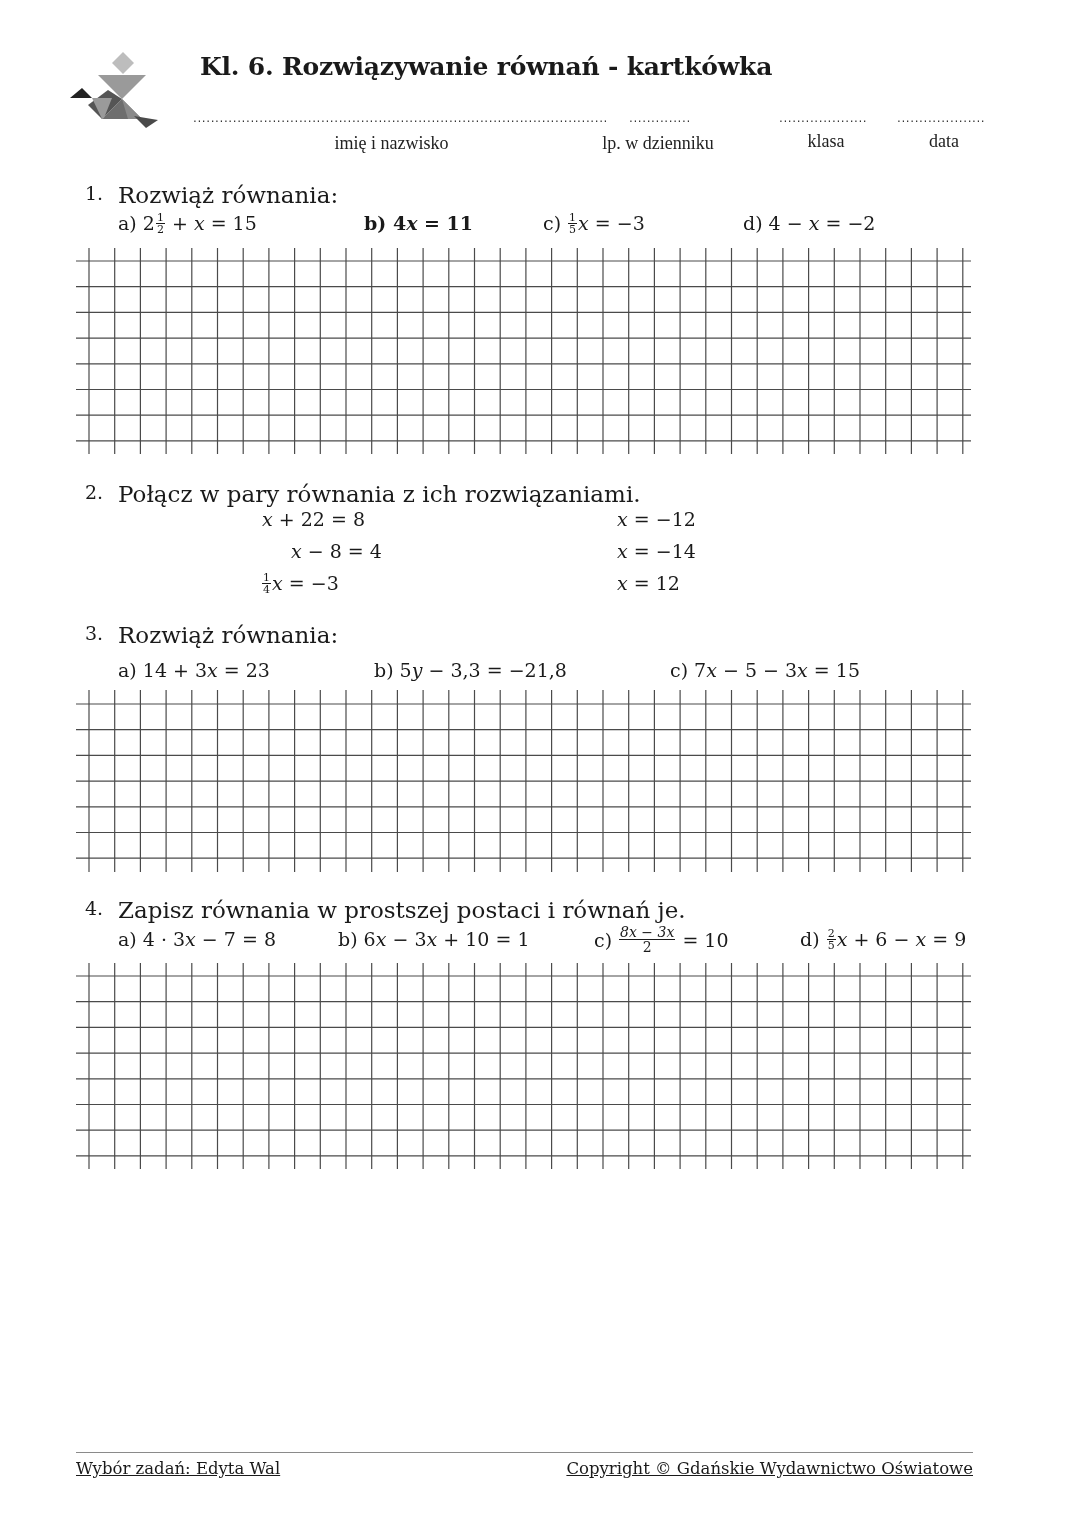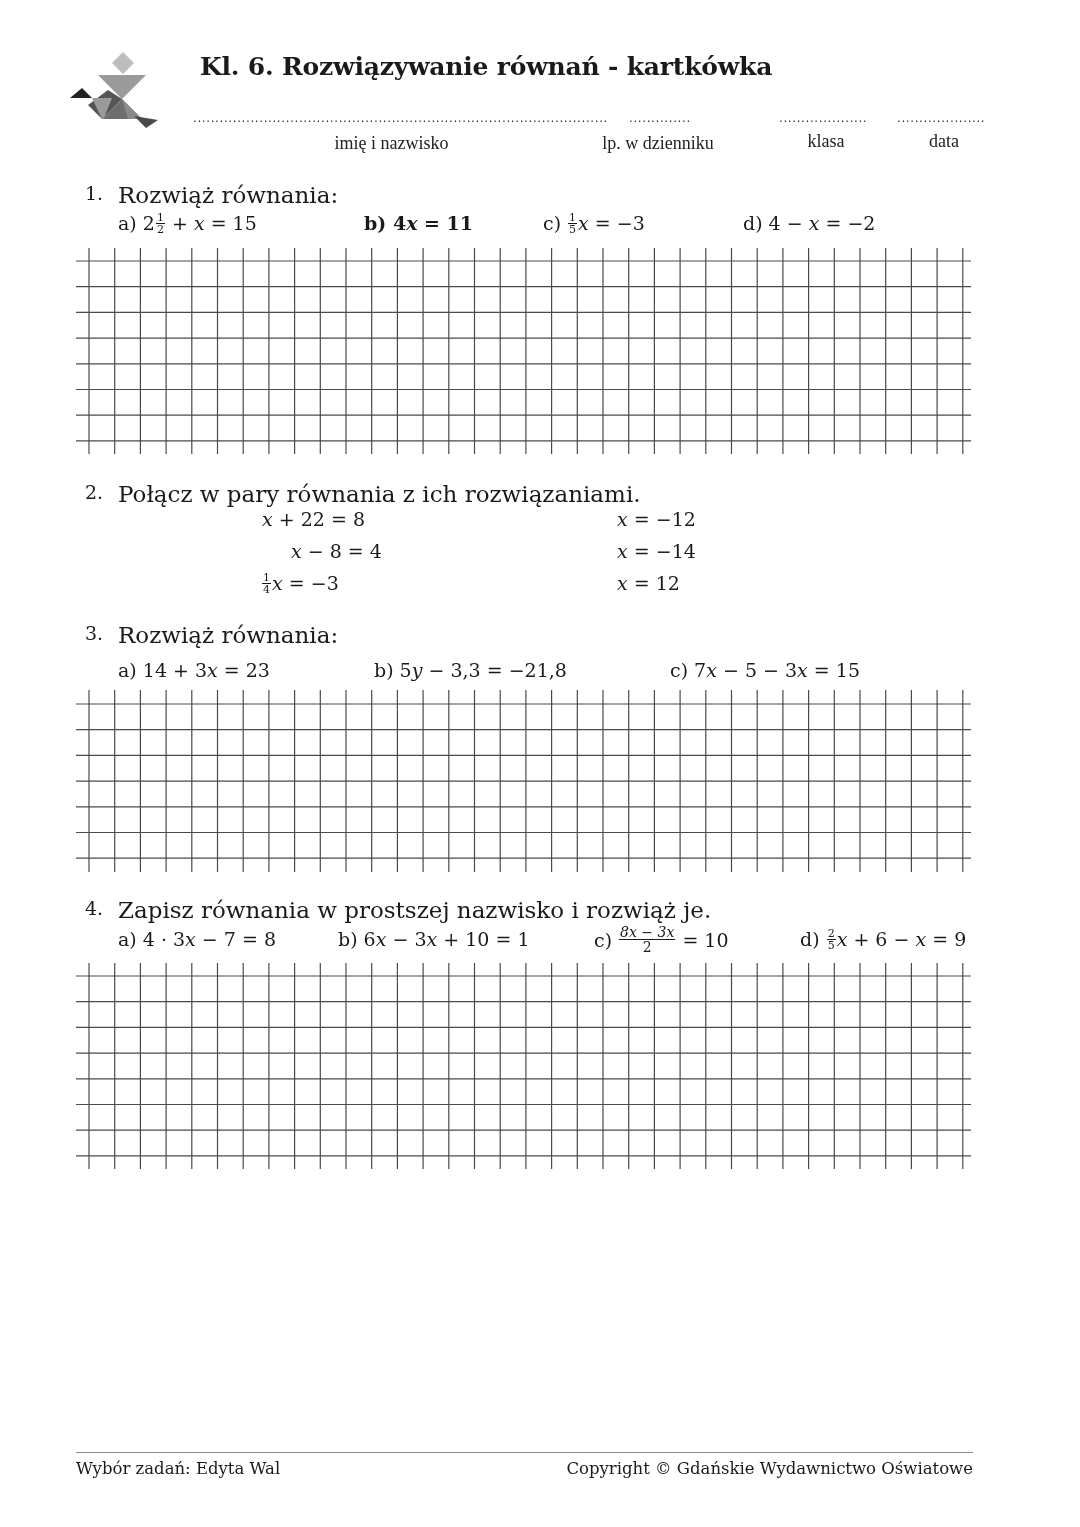--- a/index.html
+++ b/index.html
@@ -13,21 +13,21 @@
   .qnum { font-family: "DejaVu Serif", serif; font-size: 19px; white-space: nowrap; }
   .qtext { font-family: "DejaVu Serif", serif; font-size: 23px; white-space: nowrap; }
   .eq { font-family: "DejaVu Serif", serif; font-size: 19px; white-space: nowrap; line-height: 24px; }
   .eq i, .var { font-style: italic; font-family: "DejaVu Serif", serif; }
   .frac { display: inline-block; vertical-align: middle; text-align: center; font-size: 11px; line-height: 11px; margin: 0 1px; position: relative; top: -2px; }
   .frac .num { display: block; padding: 0 1px; }
   .frac .den { display: block; border-top: 1px solid #1a1a1a; padding: 0 1px; }
   .frac.wide { font-size: 14px; line-height: 14px; }
   .grid { position: absolute; }
   .footer-line { left: 76px; top: 1452px; width: 897px; height: 1px; background: #8a8a8a; }
-  .footer { font-family: "DejaVu Serif", serif; font-size: 16.5px; top: 1459px; white-space: nowrap; }
+  .footer { font-family: "DejaVu Serif", serif; font-size: 16.5px; top: 1459px; white-space: nowrap; text-decoration: underline; }
 </style>
 </head>
 <body>
 
 <svg class="abs" style="left:68px; top:50px;" width="92" height="80" viewBox="0 0 92 80">
   <polygon points="55,2 66,13 55,24 44,13" fill="#bdbdbd"></polygon>
   <polygon points="30,25 78,25 54,49" fill="#9a9a9a"></polygon>
   <polygon points="54,49 34,69 74,69" fill="#6e6e6e"></polygon>
   <polygon points="40,40 54,49 34,69 20,55" fill="#555"></polygon>
   <polygon points="2,48 14,38 24,48" fill="#222"></polygon>
@@ -191,21 +191,21 @@
       <line x1="0" x2="895" y1="39.7" y2="39.7"></line>
       <line x1="0" x2="895" y1="65.4" y2="65.4"></line>
       <line x1="0" x2="895" y1="91.1" y2="91.1"></line>
       <line x1="0" x2="895" y1="116.8" y2="116.8"></line>
       <line x1="0" x2="895" y1="142.5" y2="142.5"></line>
       <line x1="0" x2="895" y1="168.2" y2="168.2"></line>
     </g>
 </svg>
 
 <div class="abs qnum" style="left:85px; top:897px;">4.</div>
-<div class="abs qtext" style="left:118px; top:897px;">Zapisz równania w prostszej nazwisko i rozwiąż je.</div>
+<div class="abs qtext" style="left:118px; top:897px;">Zapisz równania w prostszej postaci i równań je.</div>
 
 <div class="abs eq" style="left:118px; top:927px;">
   <span>a)</span> 4 · 3<i>x</i> − 7 = 8
 </div>
 <div class="abs eq" style="left:338px; top:927px;">
   <span>b)</span> 6<i>x</i> − 3<i>x</i> + 10 = 1
 </div>
 <div class="abs eq" style="left:594px; top:927px;">
   <span>c)</span> <span class="frac wide"><span class="num"><i>8x − 3x</i></span><span class="den">2</span></span> = 10
 </div>

